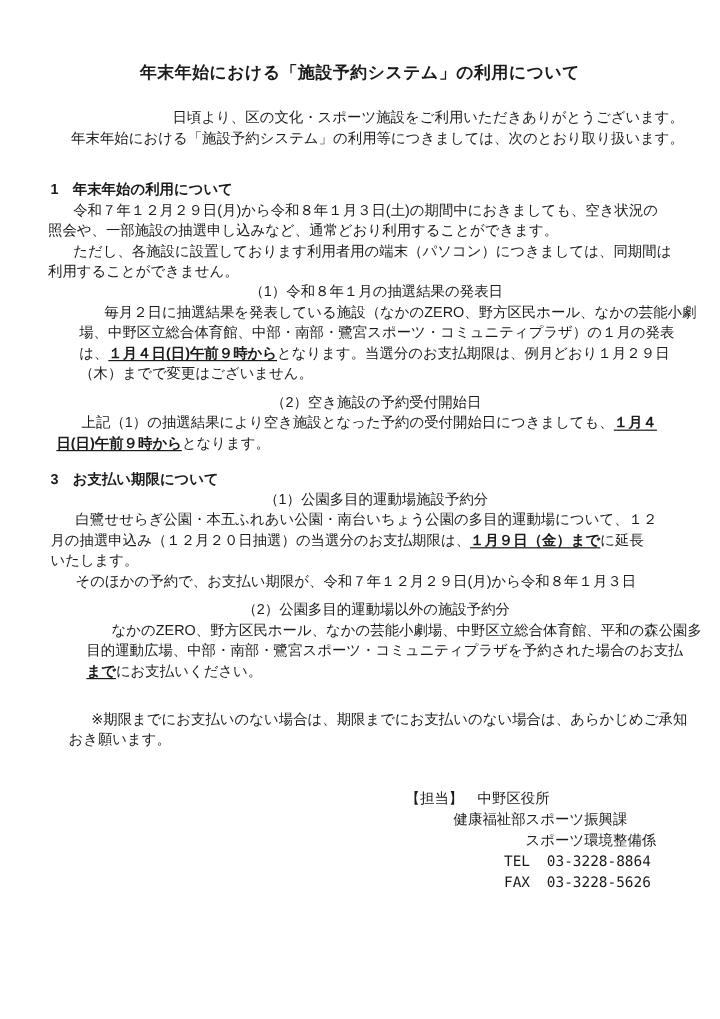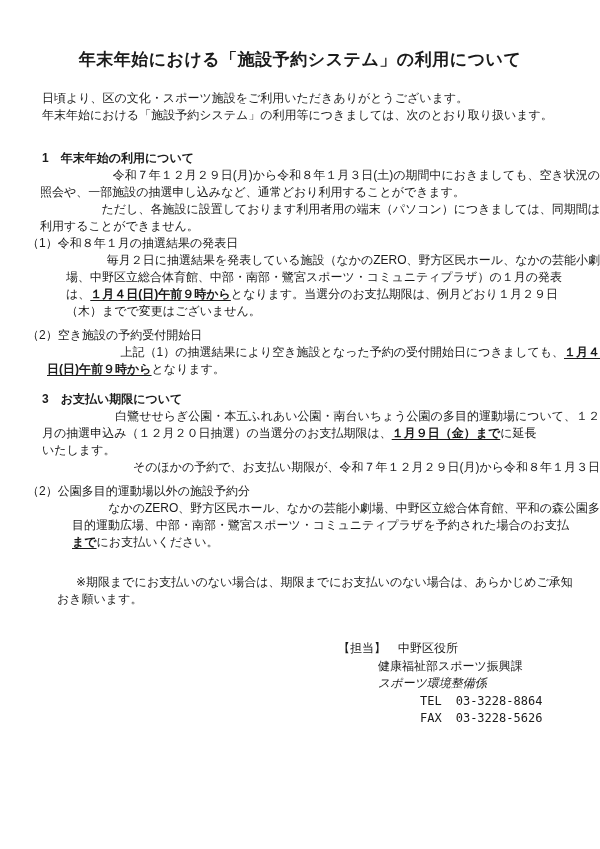--- a/index.html
+++ b/index.html
@@ -10,46 +10,46 @@
     color:#1b1b1b;
     font-family:"Liberation Sans","DejaVu Sans",sans-serif;
     font-size:12px;
     line-height:17px;
     box-sizing:border-box;
     padding-top:50px;
     overflow:hidden;
   }
   .ln{white-space:nowrap;}
   .title{
-    font-size:17px;
+    font-size:14px;
     font-weight:bold;
     text-align:center;
     line-height:20px;
     letter-spacing:0.5px;
     white-space:nowrap;
   }
-  .intro{margin:20px 30px 0 42px;}
+  .intro{margin:20px 30px 0 42px;text-align:right;}
   .hsec{font-weight:bold;margin-left:42px;}
-  .hsub{margin-left:27px;}
+  .hsub{margin-left:27px;text-align:center;}
   .mt26{margin-top:26px}
   .mt13{margin-top:13px}
   .mt7{margin-top:7px}
   .ml40{margin-left:40px}
   .ml42{margin-left:42px}
   .ml46{margin-left:72px}
   .ml47{margin-left:47px}
   .ml66{margin-left:66px}
-  .ind{text-indent:21px;text-align:right;}
+  .ind{text-indent:21px;}
   .em{font-weight:bold;text-decoration:underline;text-underline-offset:2px;}
   .note{margin-top:23px;margin-left:57px;}
   .note .ind2{text-indent:19px;}
   .contact{margin-top:32px;margin-left:338px;line-height:17.5px;}
   .c-org{padding-left:12px;}
   .c-ind{margin-left:40px;}
-  .c-ind2{margin-left:40px;font-style:italic;}
+  .c-ind2{margin-left:100px;}
   .c-tel{margin-left:82px;font-family:"DejaVu Sans Mono","Liberation Mono",monospace;font-size:12px;}
   .c-num{padding-left:14px;}
 </style>
 </head>
 <body>
 
 <div class="page">
 
   <div class="title">年末年始における「施設予約システム」の利用について</div>
 
@@ -75,20 +75,21 @@
     <div class="ln"><span>は、</span><span class="em">１月４日(日)午前９時から</span><span>となります。当選分のお支払期限は、例月どおり１月２９日</span></div>
     <div class="ln">（木）までで変更はございません。</div>
   </div>
   <div class="hsub mt7 ln">（2）空き施設の予約受付開始日</div>
   <div class="para ml47">
     <div class="ln ind"><span>上記（1）の抽選結果により空き施設となった予約の受付開始日につきましても、</span><span class="em">１月４</span></div>
     <div class="ln"><span class="em">日(日)午前９時から</span><span>となります。</span></div>
   </div>
 
   <div class="hsec mt13 ln">3　お支払い期限について</div>
+  <div class="hsub ln">（1）公園多目的運動場施設予約分</div>
   <div class="para ml42">
     <div class="ln ind">白鷺せせらぎ公園・本五ふれあい公園・南台いちょう公園の多目的運動場について、１２</div>
     <div class="ln"><span>月の抽選申込み（１２月２０日抽選）の当選分のお支払期限は、</span><span class="em">１月９日（金）まで</span><span>に延長</span></div>
     <div class="ln">いたします。</div>
   </div>
   <div class="para ml42">
     <div class="ln ind">そのほかの予約で、お支払い期限が、令和７年１２月２９日(月)から令和８年１月３日</div>
   </div>
   <div class="hsub mt7 ln">（2）公園多目的運動場以外の施設予約分</div>
   <div class="para ml46">

